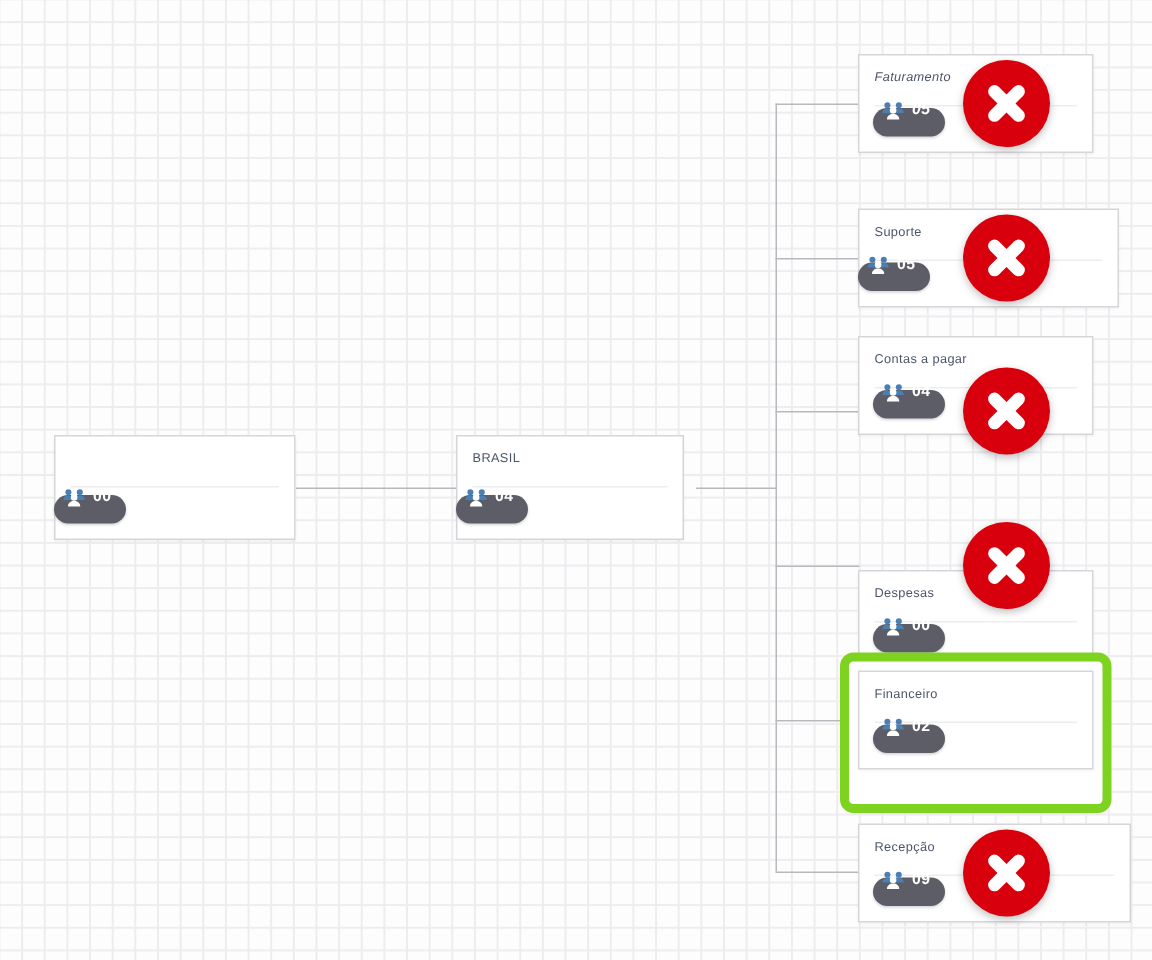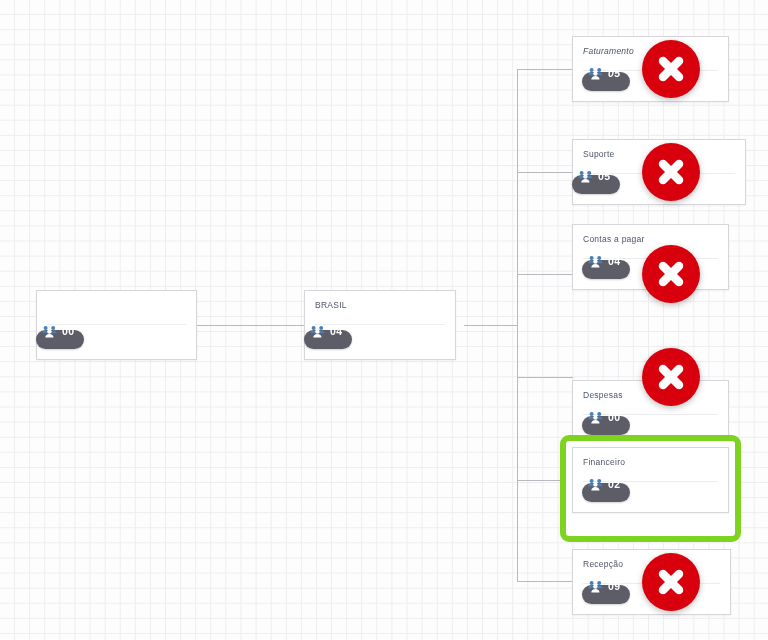--- a/index.html
+++ b/index.html
@@ -276,21 +276,21 @@
                 <path d="M0.3 8.3c0-1.9 1.5-2.9 3.3-2.9s3.3 1.0 3.3 2.9z" fill="#4a7fb5"></path>
                 <path d="M8.0 8.3c0-1.9 1.5-2.9 3.2-2.9s3.3 1.0 3.3 2.9z" fill="#4a7fb5"></path>
                 <circle cx="7.4" cy="6.6" r="2.2" fill="#ffffff"></circle>
                 <path d="M3.3 12.6c0-2.3 1.8-3.6 4.1-3.6s4.1 1.3 4.1 3.6z" fill="#ffffff"></path>
               </svg>
             </span>
             <span class="pill-count">02</span>
           </div>
         </div>
       </div>
-      <div class="node" style="width: 159px; height: 66px; left: 572px; top: 549px;">
+      <div class="node" style="width: 182px; height: 66px; left: 572px; top: 549px;">
         <div class="node-title">Recepção</div>
         <div class="node-divider"></div>
         <div class="pill">
           <span>
             <svg width="15" height="13" viewBox="0 0 15 13">
               <circle cx="3.6" cy="3.1" r="2.0" fill="#4a7fb5"></circle>
               <circle cx="11.2" cy="3.1" r="2.0" fill="#4a7fb5"></circle>
               <path d="M0.3 8.3c0-1.9 1.5-2.9 3.3-2.9s3.3 1.0 3.3 2.9z" fill="#4a7fb5"></path>
               <path d="M8.0 8.3c0-1.9 1.5-2.9 3.2-2.9s3.3 1.0 3.3 2.9z" fill="#4a7fb5"></path>
               <circle cx="7.4" cy="6.6" r="2.2" fill="#ffffff"></circle>

